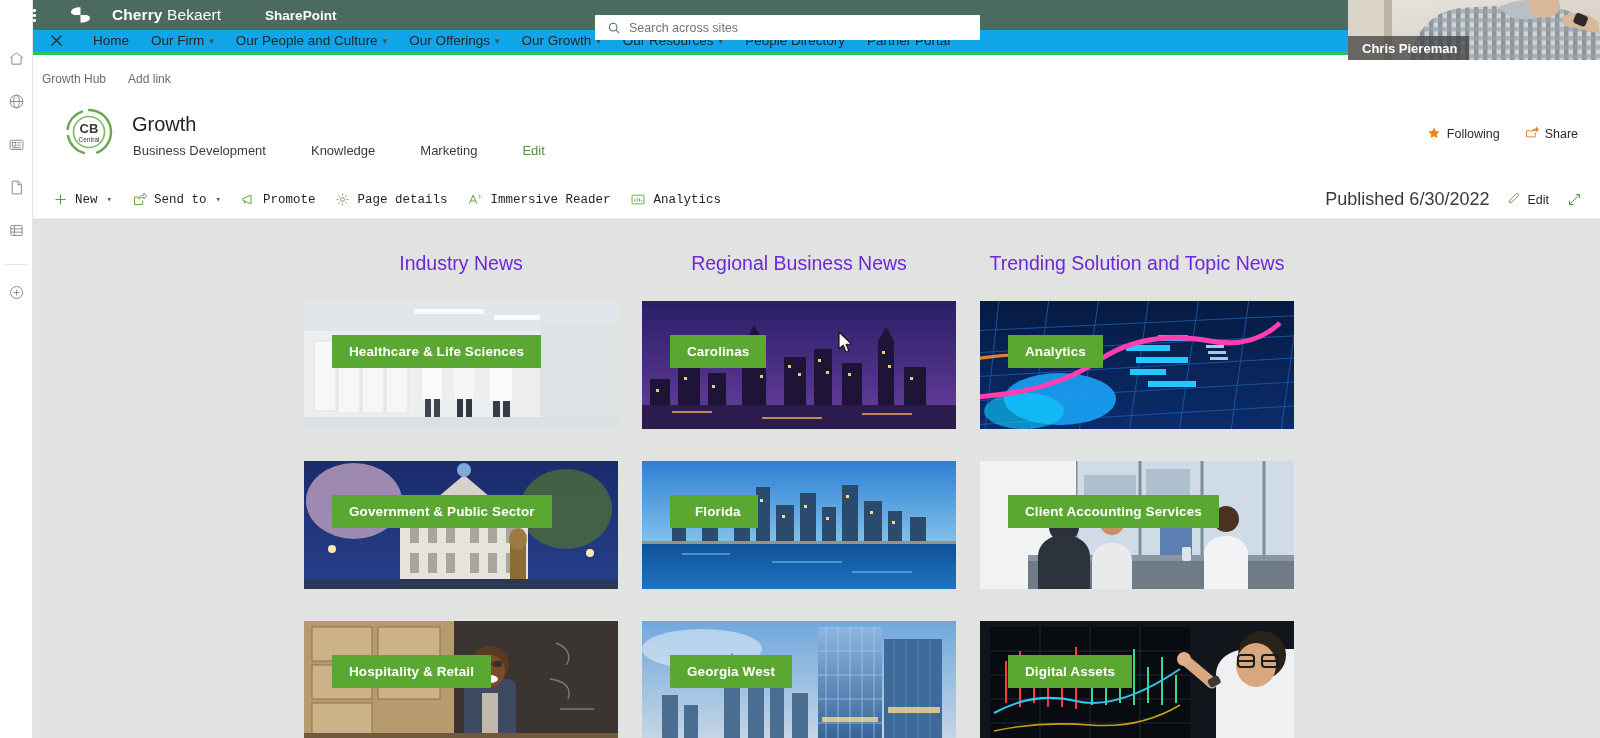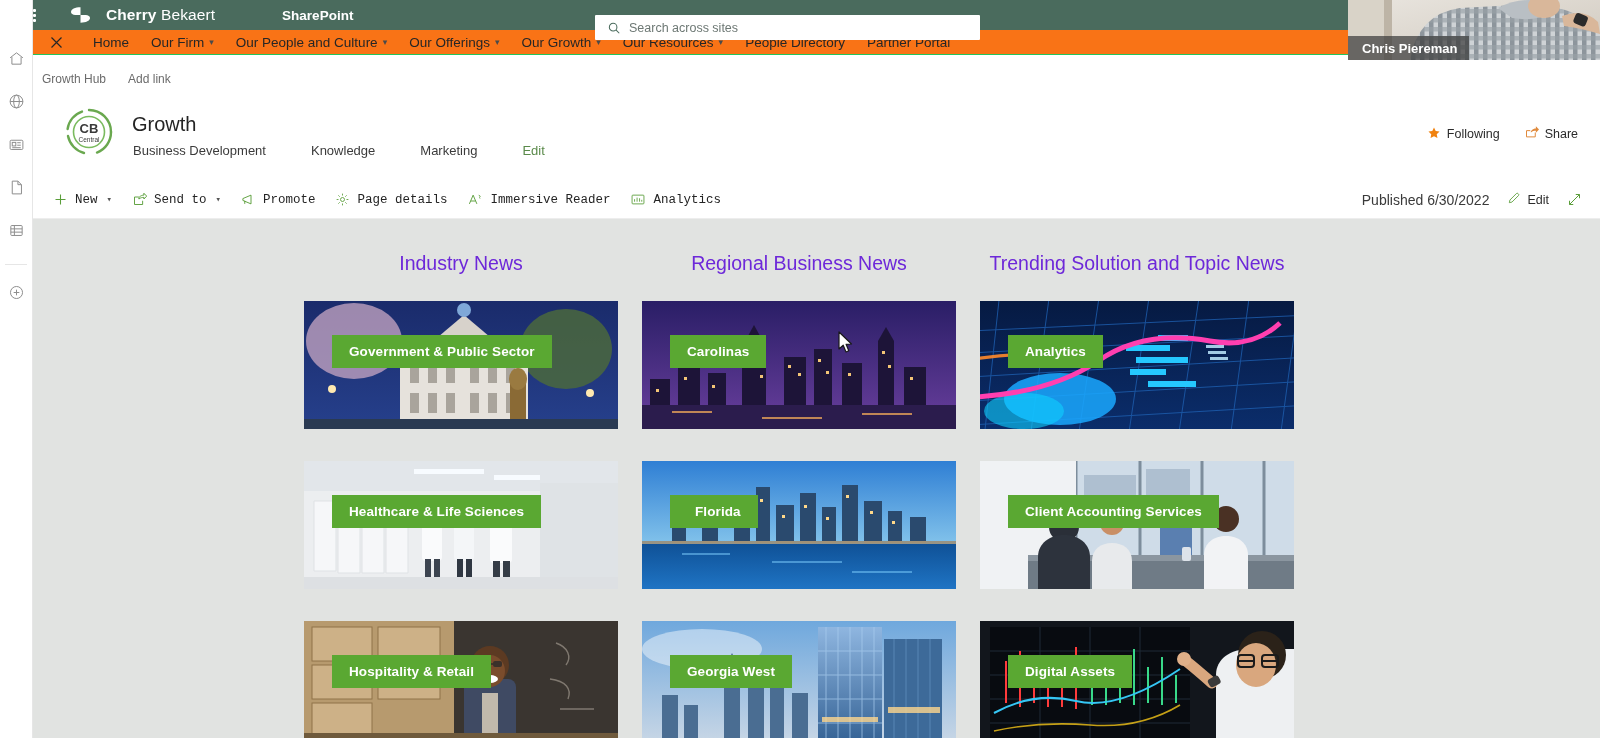--- a/index.html
+++ b/index.html
@@ -33,44 +33,44 @@
   }
   .waffle {
     width: 30px; height: 30px; display: grid;
     grid-template-columns: repeat(3, 3px); grid-template-rows: repeat(3, 3px);
     gap: 2px; align-content: center; justify-content: center;
     margin-left: -19px; cursor: pointer;
   }
   .waffle i { background: #ffffff; border-radius: 1px; display: block; width: 3px; height: 3px; }
   .brand-mark { margin-left: 25px; display: flex; align-items: center; }
   .brand-text {
-    margin-left: 14px; color: #ffffff; font-size: 15.5px; letter-spacing: .1px;
+    margin-left: 20px; color: #ffffff; font-size: 15.5px; letter-spacing: .1px;
   }
   .brand-text b { font-weight: 700; }
   .brand-text span { font-weight: 400; }
   .suite-app {
-    margin-left: 67px; color: #ffffff; font-size: 13.5px; font-weight: 700;
+    margin-left: 44px; color: #ffffff; font-size: 13.5px; font-weight: 700;
     cursor: pointer;
   }
   .searchwrap {
     position: absolute; left: 562px; top: 15px; width: 385px; height: 25px;
     background: #ffffff; display: flex; align-items: center; border-radius: 1px;
   }
   .searchwrap .mag { margin: 0 8px 0 12px; color: #4a6b5d; display: flex; }
   .searchwrap input {
     border: 0; outline: 0; font-size: 12.5px; color: #55605c; width: 330px;
     font-family: "Liberation Sans", sans-serif; background: transparent;
   }
   .searchwrap input::placeholder { color: #6d7874; }
 
   
   .topnav {
     position: absolute; left: 33px; top: 30px; width: 1567px; height: 25px;
-    background: #f97316; display: flex; align-items: center;
-    border-bottom: 1px solid #22c55e; z-index: 3;
+    background: #0ea5e9; display: flex; align-items: center;
+    border-bottom: 4px solid #22c55e; z-index: 3;
   }
   .closex {
     width: 30px; height: 30px; margin-left: 8px; display: flex;
     align-items: center; justify-content: center; cursor: pointer; color: #262626;
   }
   .navlink {
     font-size: 13.5px; color: #262626; margin-left: 22px;
     display: flex; align-items: center; gap: 5px; cursor: pointer; white-space: nowrap;
   }
   .chev { font-size: 9px; color: #4a4a4a; }
@@ -116,21 +116,21 @@
   }
   .cmd {
     display: flex; align-items: center; gap: 7px; font-size: 12.5px;
     color: #242424; margin-left: 20px; cursor: pointer; white-space: nowrap; font-family: Liberation Mono, monospace;
   }
   .cmd .ic { color: #5a9e3a; display: flex; align-items: center; }
   .cmd .cchev { font-size: 9px; color: #555; margin-left: 2px; }
   .cmd-right {
     position: absolute; right: 18px; display: flex; align-items: center; gap: 18px;
   }
-  .pubtext { font-size: 14px; color: #3a3a3a; }
+  .pubtext { font-size: 18px; color: #3a3a3a; }
 
   
   .canvas {
     position: absolute; left: 33px; top: 219px; width: 1567px; height: 519px;
     background: #e1e3e1; overflow: hidden; z-index: 1;
   }
   .cols {
     position: absolute; left: 271px; top: 0; width: 1025px;
     display: flex; gap: 24px;
   }
@@ -410,20 +410,55 @@
             <path d="M4 20l9-9"></path>
           </svg>
       </div>
     </div>
   </div>
 
   <div class="canvas">
     <div class="cols" id="news-columns">
         <div class="col">
           <div class="colhdr">Industry News</div>
+          <div class="tile">
+            <svg class="bg" width="314" height="128" viewBox="0 0 314 128" preserveAspectRatio="none">
+              <rect width="314" height="128" fill="#eceef0"></rect>
+              <rect x="0" y="0" width="314" height="30" fill="#e2e6ea"></rect>
+              <rect x="110" y="8" width="70" height="5" fill="#f7fbff"></rect>
+              <rect x="190" y="14" width="46" height="5" fill="#f7fbff"></rect>
+              <rect x="236" y="22" width="78" height="106" fill="#dfe3e6"></rect>
+              <g fill="#f6f7f9" stroke="#dfe2e5">
+                <path d="M10 40h22v70H10z"></path>
+                <path d="M34 42h22v70H34z"></path>
+                <path d="M58 40h22v72H58z"></path>
+                <path d="M82 44h22v68H82z"></path>
+              </g>
+              <g>
+                <rect x="118" y="56" width="20" height="44" rx="4" fill="#fafbfc"></rect>
+                <circle cx="128" cy="50" r="7" fill="#d9b79a"></circle>
+                <rect x="121" y="98" width="6" height="20" fill="#3c4450"></rect>
+                <rect x="130" y="98" width="6" height="20" fill="#3c4450"></rect>
+              </g>
+              <g>
+                <rect x="150" y="58" width="20" height="42" rx="4" fill="#f4f6f8"></rect>
+                <circle cx="160" cy="52" r="7" fill="#e0bda0"></circle>
+                <rect x="153" y="98" width="6" height="20" fill="#2f3742"></rect>
+                <rect x="162" y="98" width="6" height="20" fill="#2f3742"></rect>
+              </g>
+              <g>
+                <rect x="186" y="54" width="22" height="48" rx="4" fill="#fafbfc"></rect>
+                <circle cx="197" cy="47" r="8" fill="#c06c3a"></circle>
+                <rect x="189" y="100" width="7" height="20" fill="#343c46"></rect>
+                <rect x="199" y="100" width="7" height="20" fill="#343c46"></rect>
+              </g>
+              <rect x="0" y="116" width="314" height="12" fill="#dde0e3"></rect>
+            </svg>
+            <div class="chip" style="background: rgb(90, 168, 50);">Healthcare &amp; Life Sciences</div>
+          </div>
           <div class="tile">
             <svg class="bg" width="314" height="128" viewBox="0 0 314 128" preserveAspectRatio="none">
               <defs>
                 <linearGradient id="sky1" x1="0" y1="0" x2="0" y2="1">
                   <stop offset="0%" stop-color="#1a2b6b"></stop>
                   <stop offset="100%" stop-color="#26408c"></stop>
                 </linearGradient>
               </defs>
               <rect width="314" height="128" fill="url(#sky1)"></rect>
               <ellipse cx="50" cy="40" rx="48" ry="38" fill="#c9a8c4" opacity=".75"></ellipse>
@@ -449,55 +484,20 @@
               <rect x="206" y="82" width="16" height="40" fill="#8a6a35"></rect>
               <ellipse cx="214" cy="78" rx="9" ry="11" fill="#9a7a40"></ellipse>
               <circle cx="28" cy="88" r="4" fill="#ffe9b0"></circle>
               <circle cx="286" cy="92" r="4" fill="#ffe9b0"></circle>
               <rect x="0" y="118" width="314" height="10" fill="#2a3a52"></rect>
             </svg>
             <div class="chip" style="background: rgb(90, 168, 50);">Government &amp; Public Sector</div>
           </div>
           <div class="tile">
             <svg class="bg" width="314" height="128" viewBox="0 0 314 128" preserveAspectRatio="none">
-              <rect width="314" height="128" fill="#eceef0"></rect>
-              <rect x="0" y="0" width="314" height="30" fill="#e2e6ea"></rect>
-              <rect x="110" y="8" width="70" height="5" fill="#f7fbff"></rect>
-              <rect x="190" y="14" width="46" height="5" fill="#f7fbff"></rect>
-              <rect x="236" y="22" width="78" height="106" fill="#dfe3e6"></rect>
-              <g fill="#f6f7f9" stroke="#dfe2e5">
-                <path d="M10 40h22v70H10z"></path>
-                <path d="M34 42h22v70H34z"></path>
-                <path d="M58 40h22v72H58z"></path>
-                <path d="M82 44h22v68H82z"></path>
-              </g>
-              <g>
-                <rect x="118" y="56" width="20" height="44" rx="4" fill="#fafbfc"></rect>
-                <circle cx="128" cy="50" r="7" fill="#d9b79a"></circle>
-                <rect x="121" y="98" width="6" height="20" fill="#3c4450"></rect>
-                <rect x="130" y="98" width="6" height="20" fill="#3c4450"></rect>
-              </g>
-              <g>
-                <rect x="150" y="58" width="20" height="42" rx="4" fill="#f4f6f8"></rect>
-                <circle cx="160" cy="52" r="7" fill="#e0bda0"></circle>
-                <rect x="153" y="98" width="6" height="20" fill="#2f3742"></rect>
-                <rect x="162" y="98" width="6" height="20" fill="#2f3742"></rect>
-              </g>
-              <g>
-                <rect x="186" y="54" width="22" height="48" rx="4" fill="#fafbfc"></rect>
-                <circle cx="197" cy="47" r="8" fill="#c06c3a"></circle>
-                <rect x="189" y="100" width="7" height="20" fill="#343c46"></rect>
-                <rect x="199" y="100" width="7" height="20" fill="#343c46"></rect>
-              </g>
-              <rect x="0" y="116" width="314" height="12" fill="#dde0e3"></rect>
-            </svg>
-            <div class="chip" style="background: rgb(90, 168, 50);">Healthcare &amp; Life Sciences</div>
-          </div>
-          <div class="tile">
-            <svg class="bg" width="314" height="128" viewBox="0 0 314 128" preserveAspectRatio="none">
               <rect width="314" height="128" fill="#9c7b52"></rect>
               <rect x="0" y="0" width="150" height="128" fill="#b79a6e"></rect>
               <g fill="#cdb187" stroke="#8f7349">
                 <rect x="8" y="6" width="60" height="34"></rect>
                 <rect x="8" y="44" width="60" height="34"></rect>
                 <rect x="8" y="82" width="60" height="34"></rect>
                 <rect x="74" y="6" width="62" height="34"></rect>
                 <rect x="74" y="44" width="62" height="34"></rect>
               </g>
               <rect x="150" y="0" width="164" height="128" fill="#3a3530"></rect>

